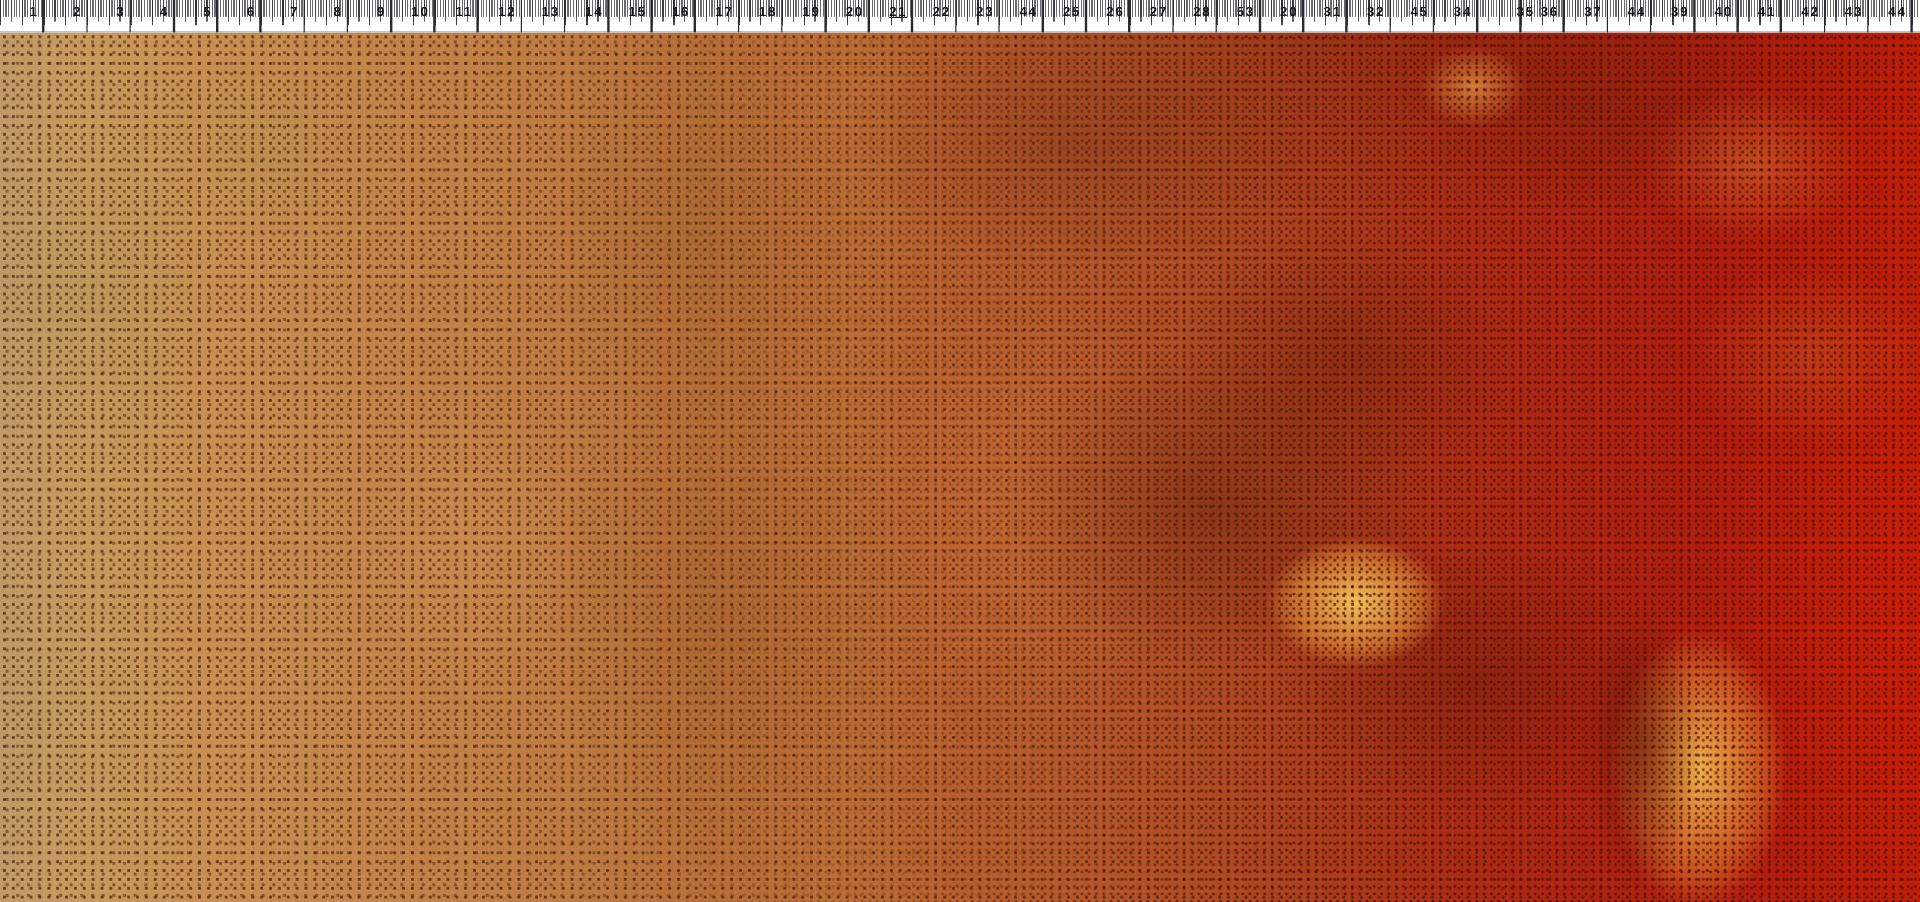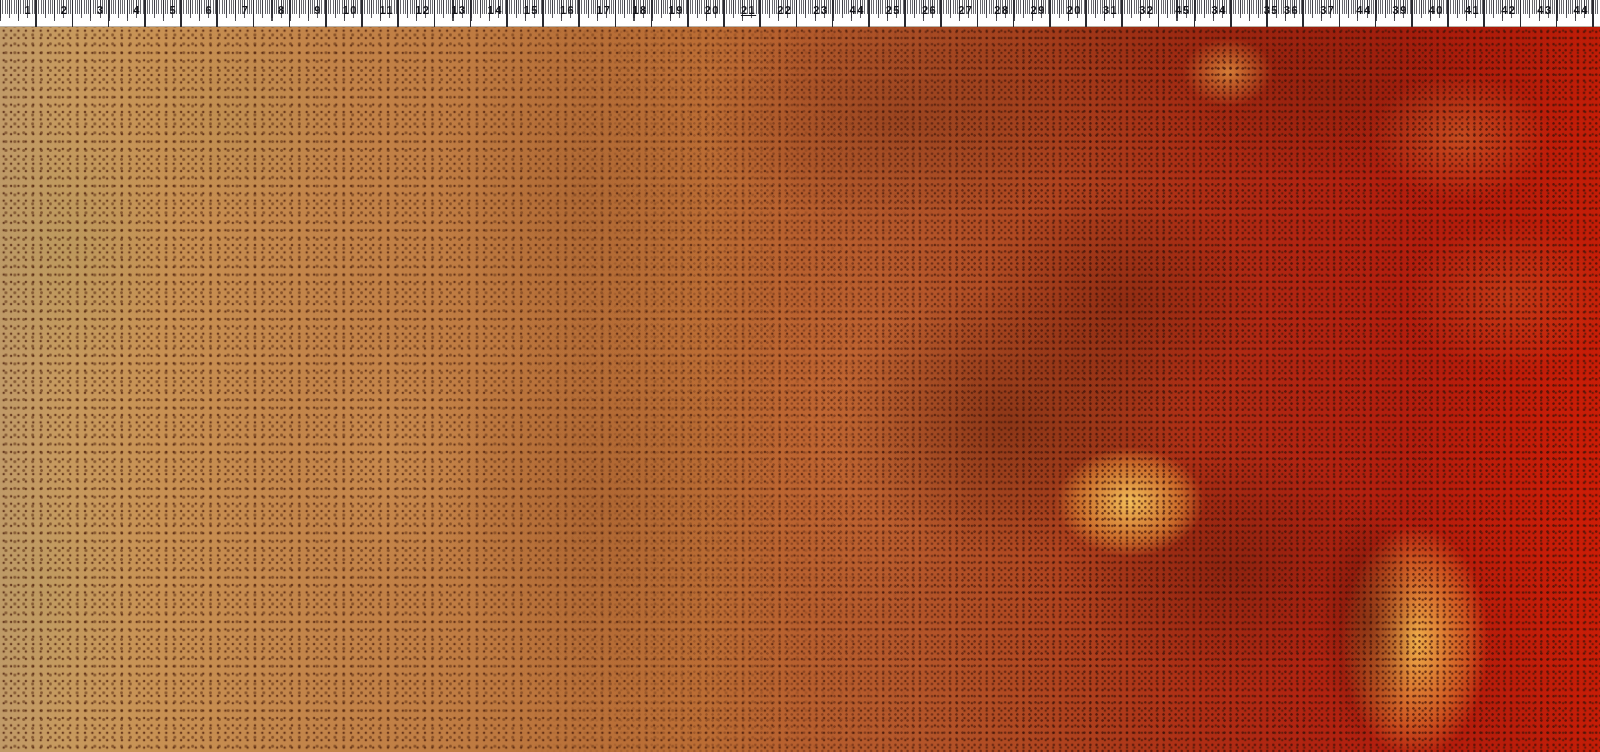--- a/index.html
+++ b/index.html
@@ -193,21 +193,21 @@
       <div class="inch-label" style="left: 832.8px; color: rgb(21, 21, 26);">44</div>
       <div class="inch-tick" style="left: 904.2px; background: rgb(42, 42, 48);"></div>
       <div class="inch-label" style="left: 869px; color: rgb(21, 21, 26);">25</div>
       <div class="inch-tick" style="left: 940.4px; background: rgb(42, 42, 48);"></div>
       <div class="inch-label" style="left: 905.2px; color: rgb(21, 21, 26);">26</div>
       <div class="inch-tick" style="left: 976.6px; background: rgb(42, 42, 48);"></div>
       <div class="inch-label" style="left: 941.4px; color: rgb(21, 21, 26);">27</div>
       <div class="inch-tick" style="left: 1012.8px; background: rgb(42, 42, 48);"></div>
       <div class="inch-label" style="left: 977.6px; color: rgb(21, 21, 26);">28</div>
       <div class="inch-tick" style="left: 1049px; background: rgb(42, 42, 48);"></div>
-      <div class="inch-label" style="left: 1013.8px; color: rgb(21, 21, 26);">29</div>
+      <div class="inch-label" style="left: 1013.8px; color: rgb(21, 21, 26);">53</div>
       <div class="inch-tick" style="left: 1085.2px; background: rgb(42, 42, 48);"></div>
       <div class="inch-label" style="left: 1050px; color: rgb(21, 21, 26);">20</div>
       <div class="inch-tick" style="left: 1121.4px; background: rgb(42, 42, 48);"></div>
       <div class="inch-label" style="left: 1086.2px; color: rgb(21, 21, 26);">31</div>
       <div class="inch-tick" style="left: 1157.6px; background: rgb(42, 42, 48);"></div>
       <div class="inch-label" style="left: 1122.4px; color: rgb(21, 21, 26);">32</div>
       <div class="inch-tick" style="left: 1193.8px; background: rgb(42, 42, 48);"></div>
       <div class="inch-label" style="left: 1158.6px; color: rgb(21, 21, 26);">45</div>
       <div class="inch-tick" style="left: 1230px; background: rgb(42, 42, 48);"></div>
       <div class="inch-label" style="left: 1194.8px; color: rgb(21, 21, 26);">34</div>

